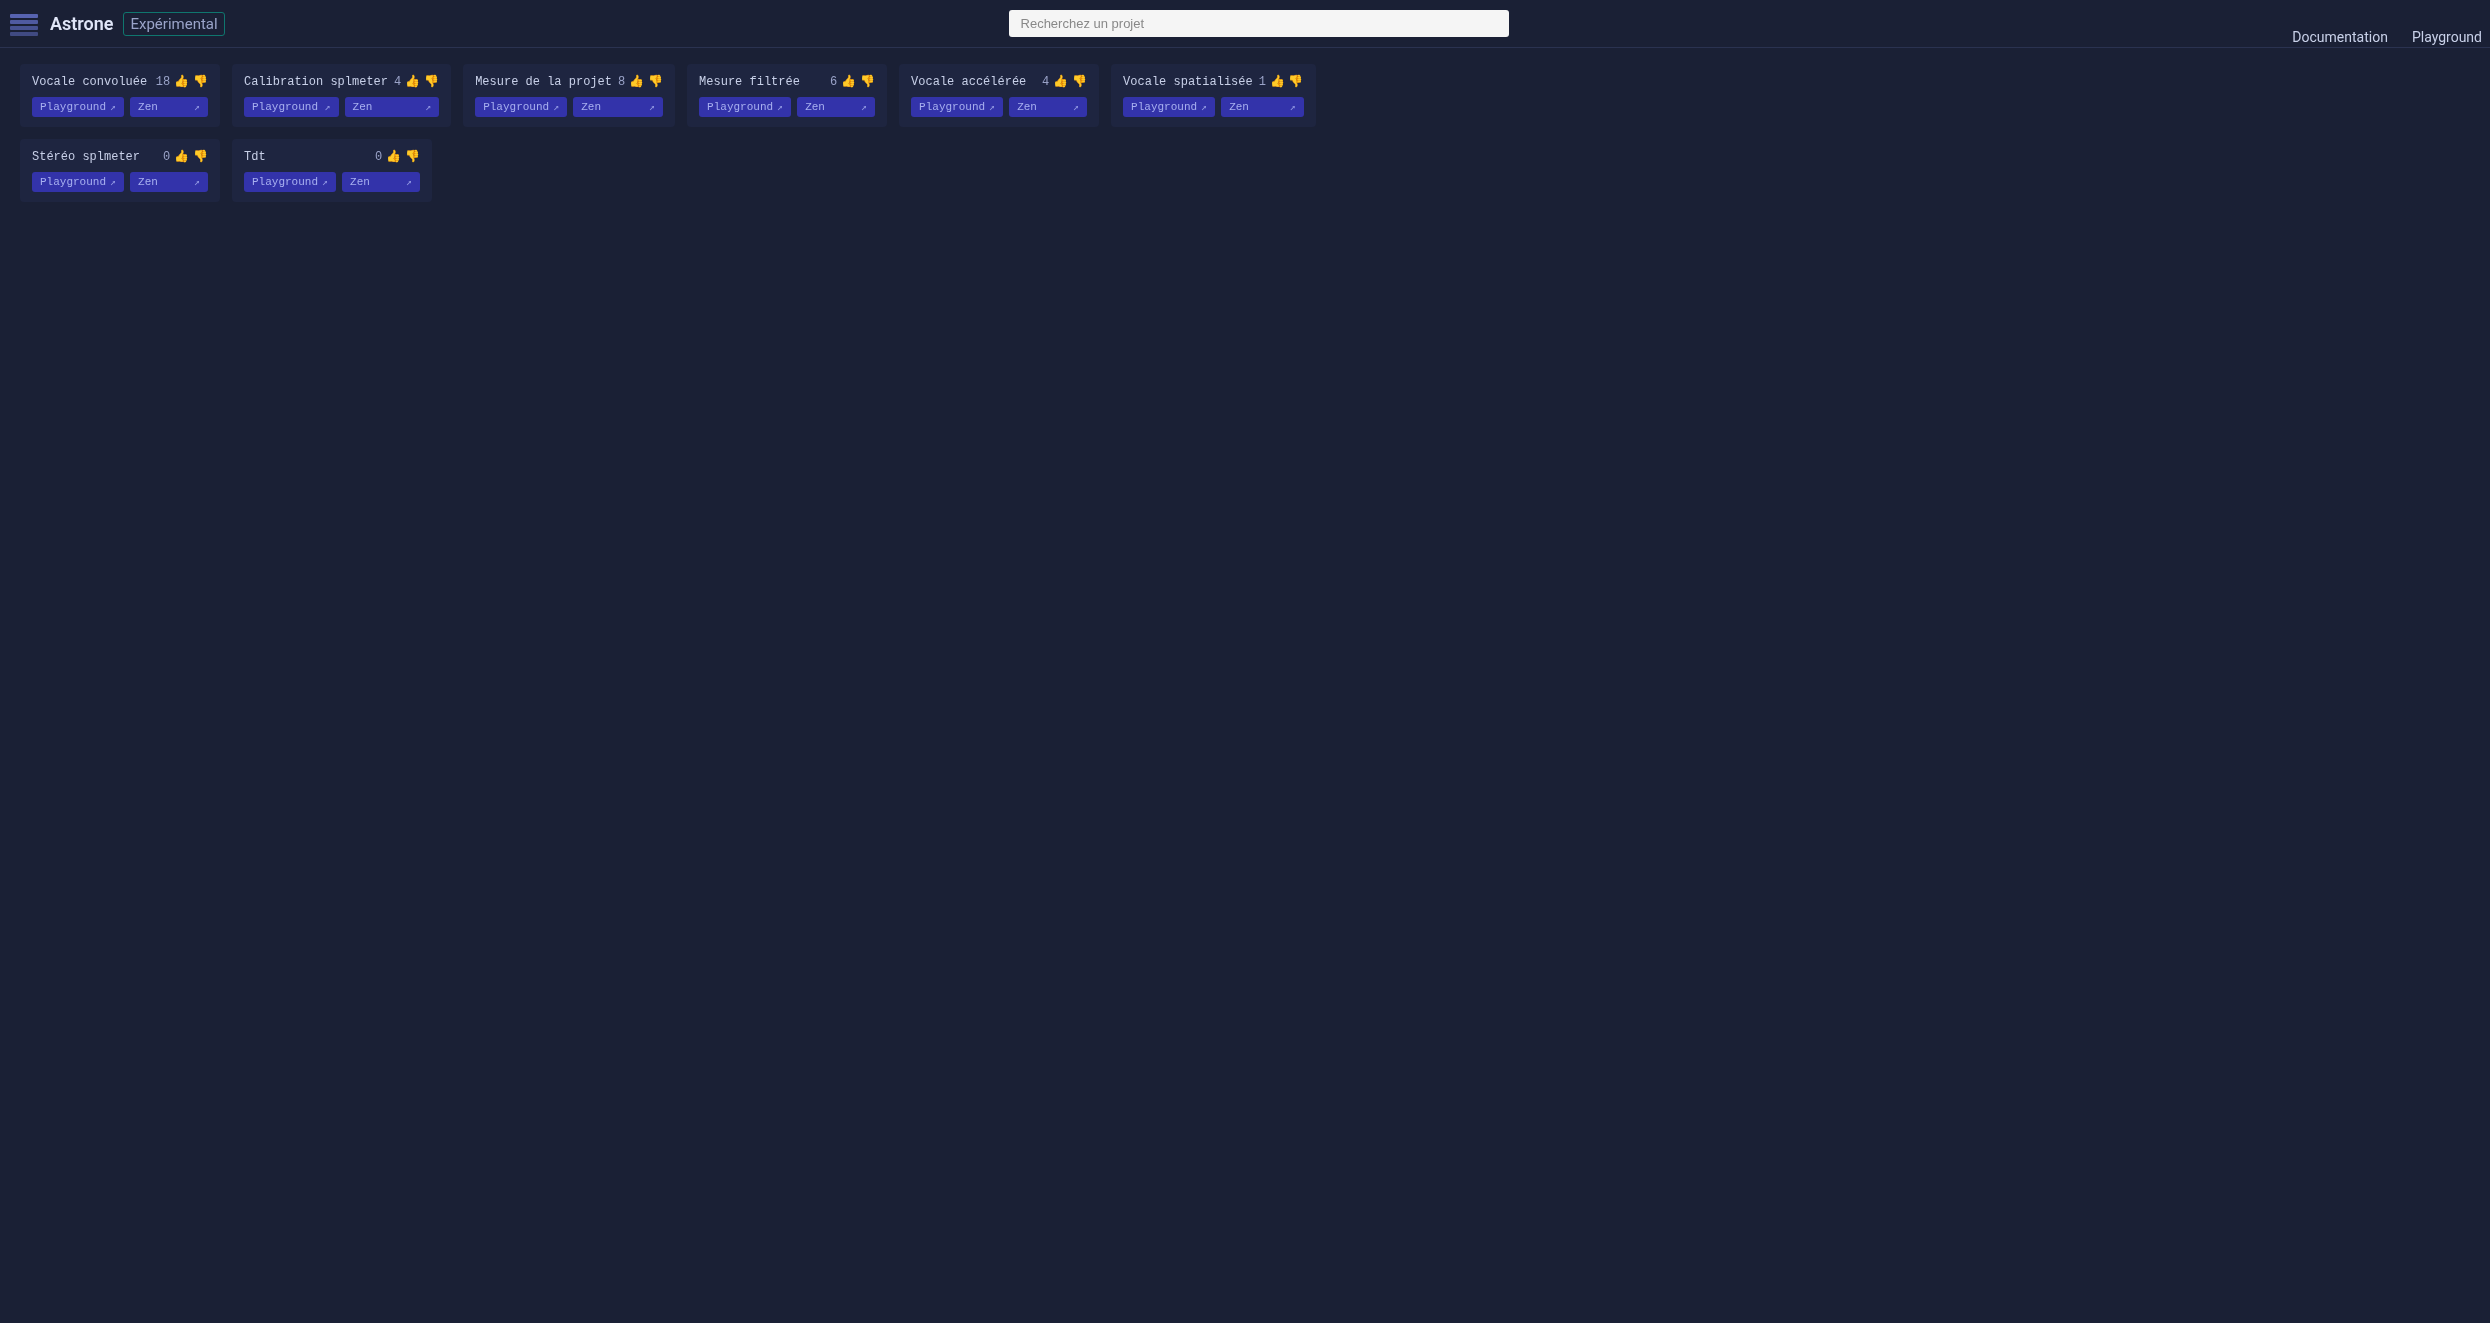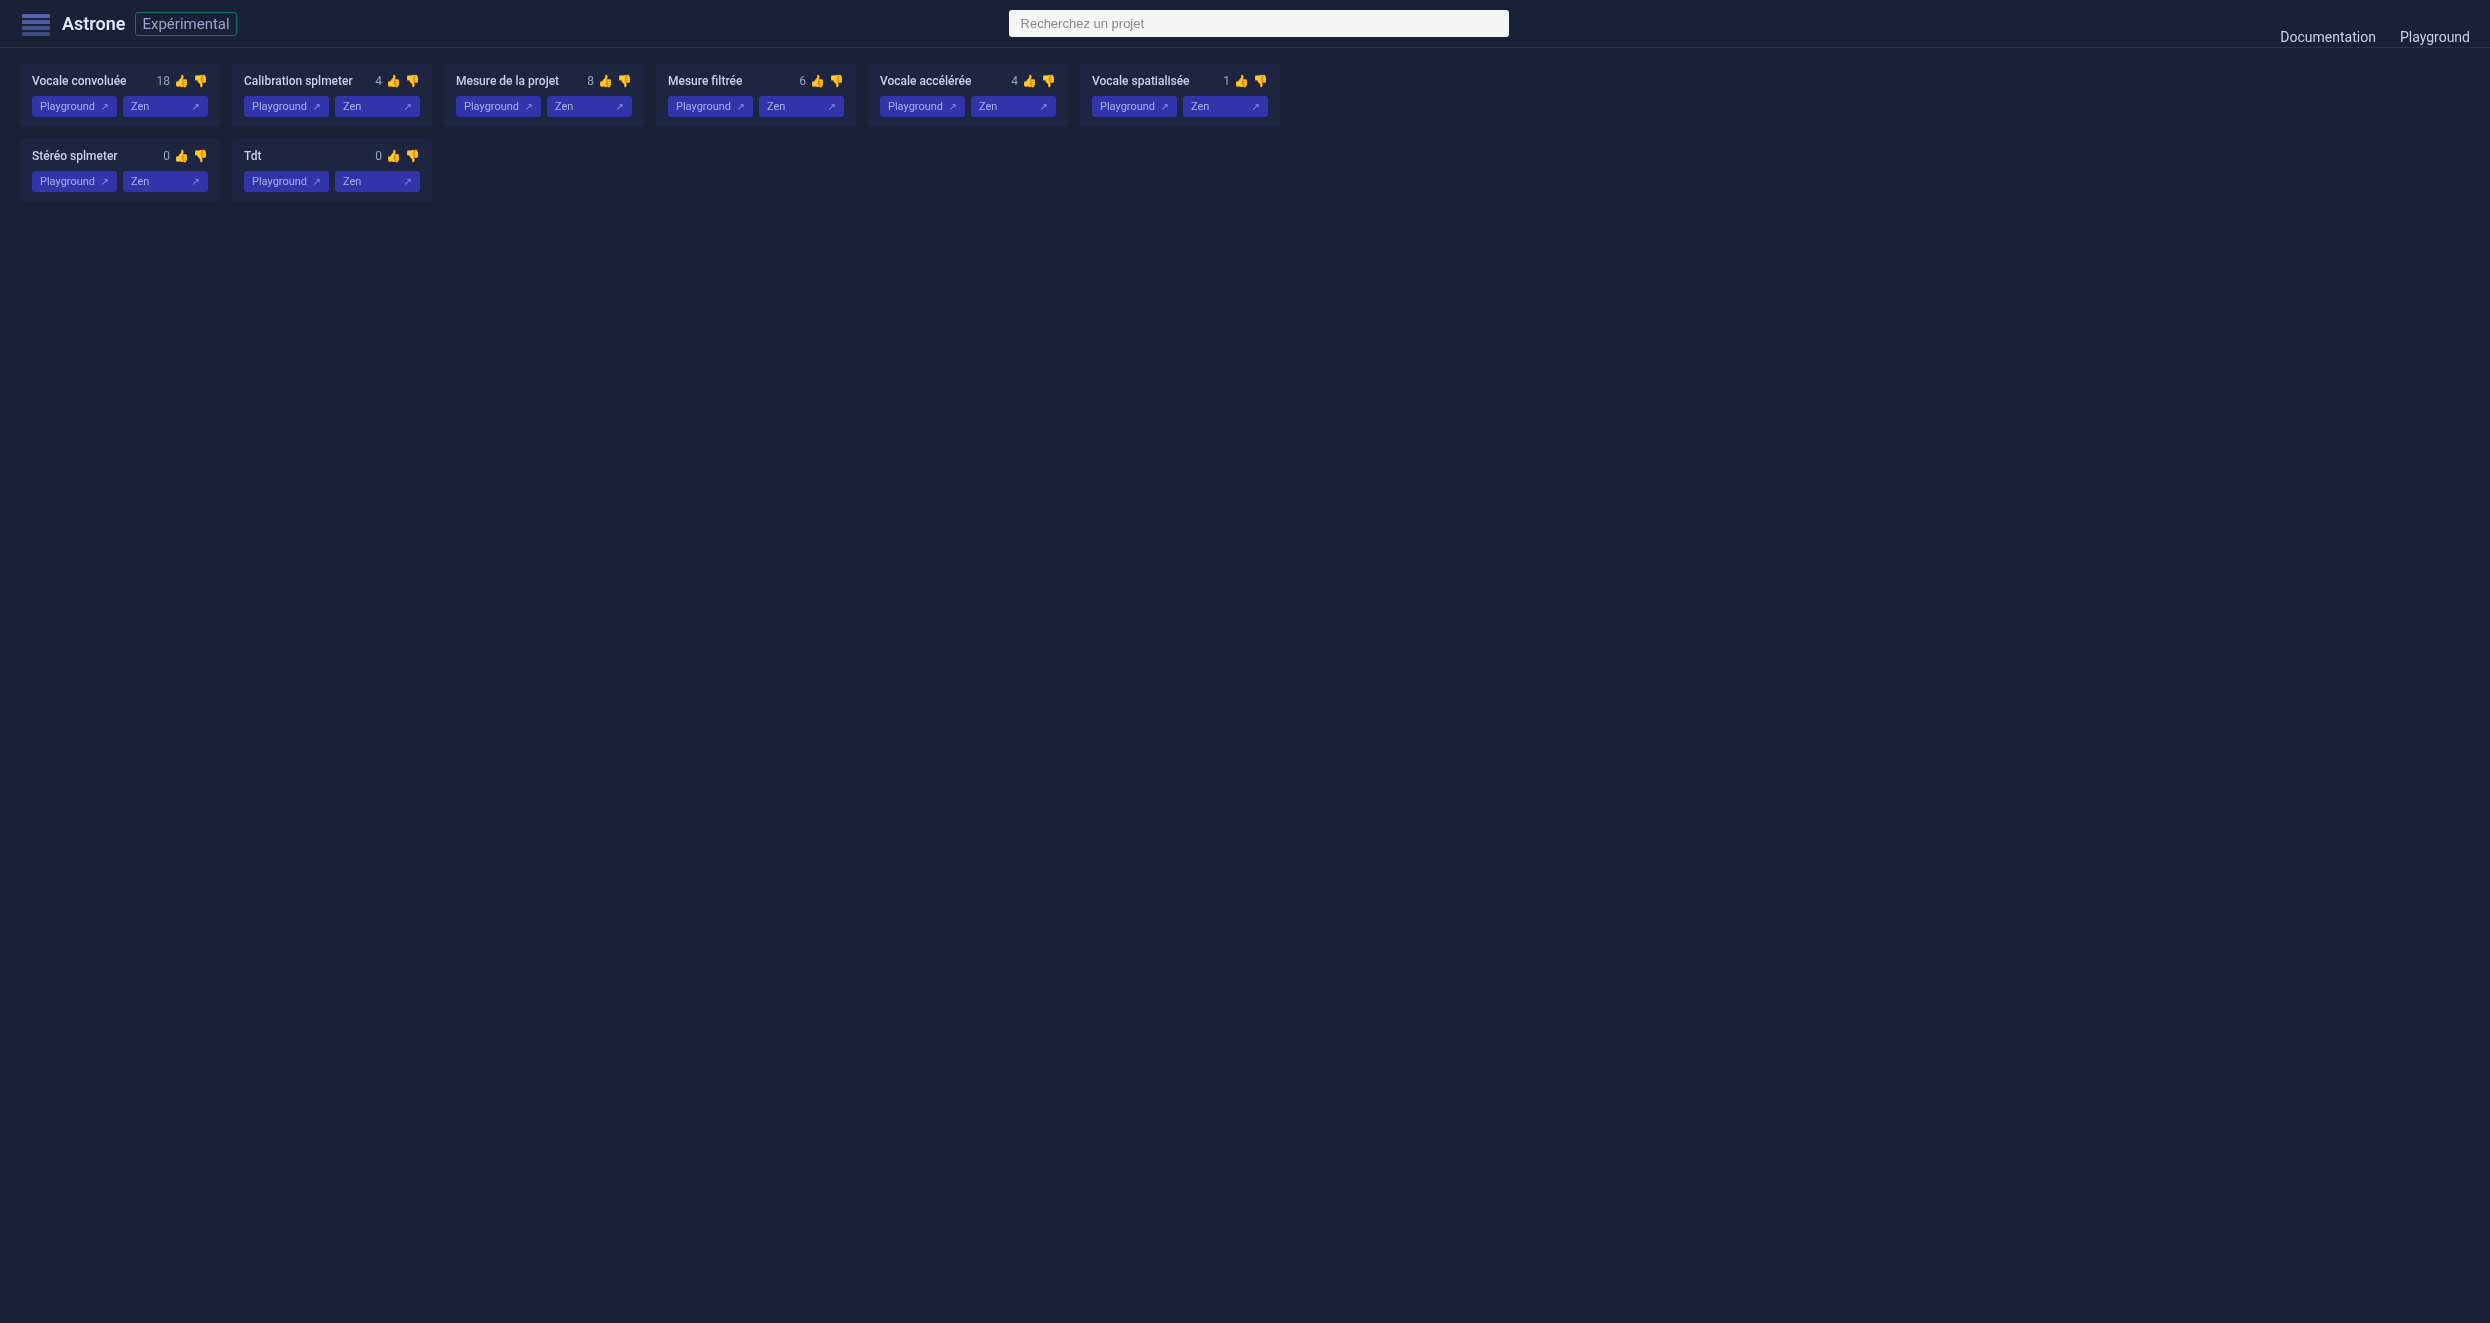--- a/index.html
+++ b/index.html
@@ -14,21 +14,21 @@
       font-family: -apple-system, BlinkMacSystemFont, 'Segoe UI', Roboto, sans-serif;
       font-size: 13px;
       min-height: 100vh;
     }
 
     
     header {
       display: flex;
       align-items: center;
       justify-content: space-between;
-      padding: 0 20px;
+      padding: 0 8px;
       height: 48px;
       background-color: #1a2035;
       border-bottom: 1px solid #2a3250;
     }
 
     .header-left {
       display: flex;
       align-items: center;
       gap: 10px;
     }
@@ -92,20 +92,21 @@
     .header-nav-link {
       color: #c8d0e8;
       text-decoration: none;
       font-size: 14px;
       cursor: pointer;
     }
 
     
     main {
       padding: 16px 20px;
+      font-family: Liberation Mono, monospace;
     }
 
     .project-card {
       background-color: #1e2540;
       border-radius: 4px;
       padding: 10px 12px;
       min-width: 0;
     }
 
     .project-card-header {

